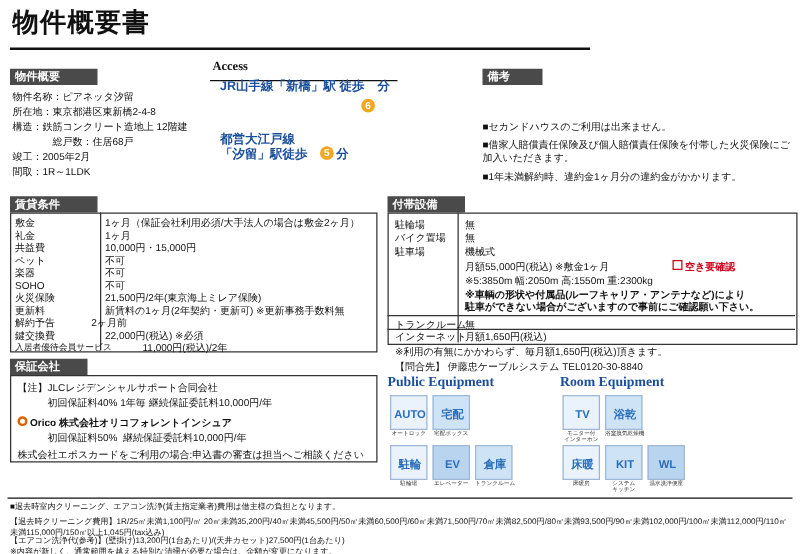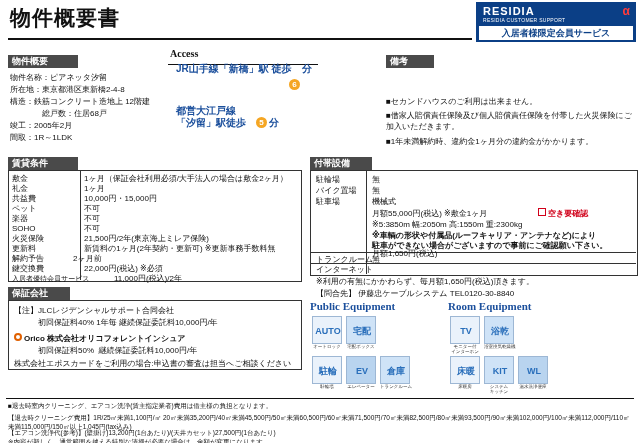--- a/index.html
+++ b/index.html
@@ -52,26 +52,20 @@
   .bottomline{position:absolute;left:6px;width:628px;height:1px;background:#111;}
 </style>
 </head>
 <body>
 
 <div class="page">
 
   <div class="header">
     <div class="hdr-title">物件概要書</div>
     <div class="hdr-rule"></div>
-    <div class="hdr-badge">
-      <div class="b1">RESIDIA</div>
-      <div class="b2">RESIDIA CUSTOMER SUPPORT</div>
-      <div class="bq">α</div>
-      <div class="b3">入居者様限定会員サービス</div>
-    </div>
   </div>
 
   <div class="bar" style="left:8px;top:55px;width:62px;">物件概要</div>
   <div class="txt" style="left:10px;top:72px;">物件名称：ピアネッタ汐留</div>
   <div class="txt" style="left:10px;top:84px;">所在地：東京都港区東新橋2-4-8</div>
   <div class="txt" style="left:10px;top:96px;">構造：鉄筋コンクリート造地上 12階建</div>
   <div class="txt" style="left:10px;top:108px;padding-left:32px;">総戸数：住居68戸</div>
   <div class="txt" style="left:10px;top:120px;">竣工：2005年2月</div>
   <div class="txt" style="left:10px;top:132px;">間取：1R～1LDK</div>
 
@@ -142,21 +136,21 @@
   <div style="position:absolute;left:538px;top:208px;width:8px;height:8px;border:1px solid #d1001a;box-sizing:border-box;"></div>
   <div class="txt" style="left:372px;top:219px;">※5:3850m 幅:2050m 高:1550m 重:2300kg</div>
   <div class="txt b" style="left:372px;top:230px;">※車輌の形状や付属品(ルーフキャリア・アンテナなど)により</div>
   <div class="txt b" style="left:372px;top:240px;">駐車ができない場合がございますので事前にご確認願い下さい。</div>
 
   <div class="box-h" style="left:310px;top:252px;width:326px;"></div>
   <div class="txt" style="left:316px;top:254px;">トランクルーム</div>
   <div class="txt" style="left:372px;top:254px;">無</div>
   <div class="box-h" style="left:310px;top:263px;width:326px;"></div>
   <div class="txt" style="left:316px;top:264px;">インターネット</div>
-  <div class="txt" style="left:372px;top:248px;">月額1,650円(税込)</div>
+  <div class="txt" style="left:372px;top:264px;">月額1,650円(税込)</div>
   <div class="txt" style="left:316px;top:276px;">※利用の有無にかかわらず、毎月額1,650円(税込)頂きます。</div>
   <div class="txt" style="left:316px;top:288px;text-align:center;">【問合先】 伊藤忠ケーブルシステム TEL0120-30-8840</div>
 
   <div class="eqtitle" style="left:310px;top:300px;">Public Equipment</div>
 
   <div class="icon" style="left:312px;top:316px;">
     <div class="sq">
         <div class="gl">AUTO</div>
       </div>
     <div class="cap">オートロック</div>

